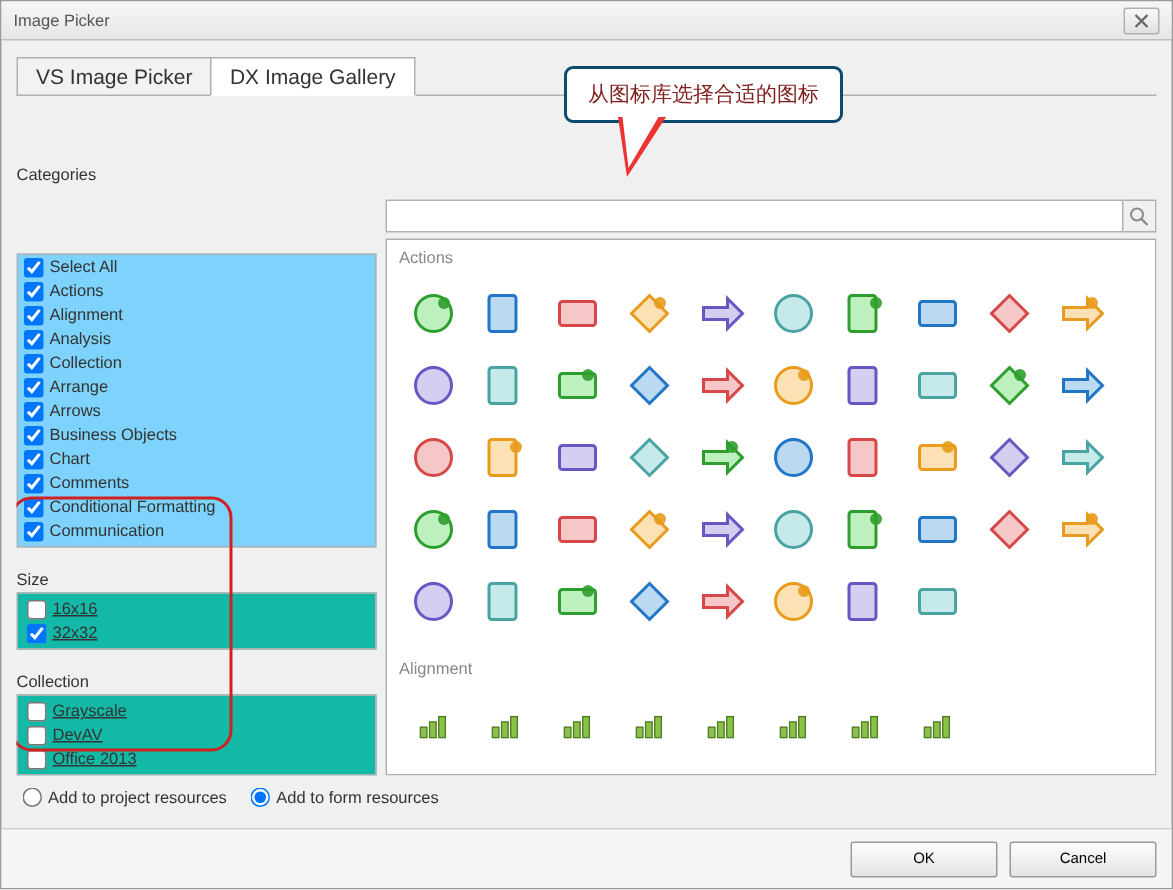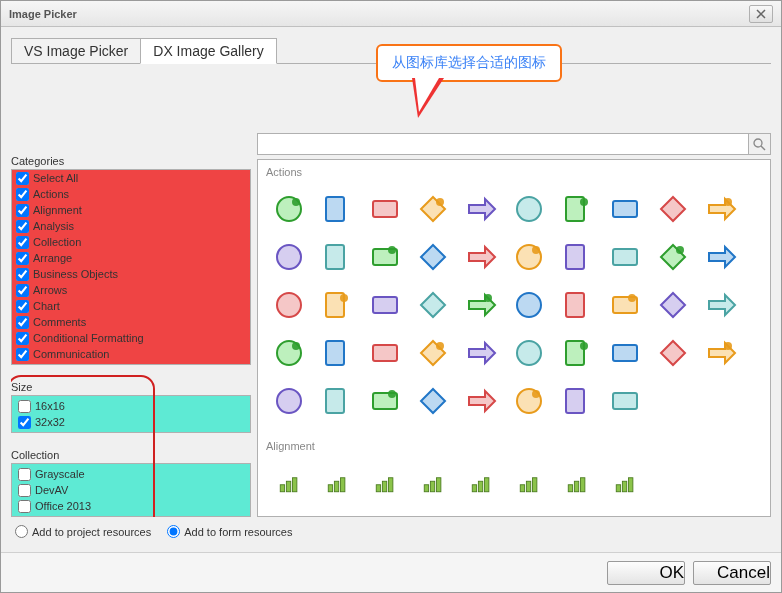--- a/index.html
+++ b/index.html
@@ -1,50 +1,50 @@
 <!DOCTYPE html>
 <html><head>
 <meta charset="utf-8">
 <style>
 * { box-sizing: border-box; margin: 0; padding: 0; }
 body { font-family: Tahoma, "Segoe UI", sans-serif; font-size: 11px; color: #333; background: #fff; width: 782px; height: 593px; overflow: hidden; position: relative; }
 .dialog { width: 782px; height: 593px; border: 1px solid #9a9a9a; background: #f0f0f0; display: flex; flex-direction: column; }
 .titlebar { height: 26px; background: linear-gradient(#f6f6f6,#e6e6e6); border-bottom: 1px solid #c0c0c0; display: flex; align-items: center; padding: 0 8px; }
-.titlebar .title { font-weight: bold; color: #555; font-size: 11px; }
+.titlebar .title { font-weight: normal; color: #555; font-size: 11px; }
 .titlebar .close { margin-left: auto; width: 24px; height: 18px; border: 1px solid #b0b0b0; background: linear-gradient(#f8f8f8,#e0e0e0); border-radius: 2px; display: flex; align-items: center; justify-content: center; color: #555; font-size: 10px; cursor: pointer; }
 .body { flex: 1; padding: 10px; display: flex; flex-direction: column; }
 .tabs { display: flex; border-bottom: 1px solid #b0b0b0; margin-bottom: 6px; }
 .tab { padding: 4px 12px; border: 1px solid #b0b0b0; background: #f2f2f2; margin-right: -1px; position: relative; top: 1px; cursor: pointer; font-size: 14px; }
 .tab.active { background: #fff; border-bottom: 1px solid #fff; }
 .content { flex: 1; display: flex; gap: 6px; overflow: hidden; align-items: flex-end; }
 .left-panel { width: 240px; display: flex; flex-direction: column; position: relative; }
 .left-panel .section-label { font-size: 11px; margin-top: 16px; margin-bottom: 2px; color: #333; }
 .left-panel .first-label { margin-top: 0; }
-.listbox { border: 1px solid #b0b0b0; background: #ef4444; overflow-y: scroll; }
+.listbox { border: 1px solid #b0b0b0; background: #7dd3fc; overflow-y: scroll; margin-top: 44px; }
 .categories-list { flex: 1; min-height: 196px; }
 .checkrow { display: flex; align-items: center; padding: 1px 4px; line-height: 14px; }
 .checkrow input { margin-right: 4px; }
-.size-box, .collection-box { border: 1px solid #b0b0b0; background: #5eead4; padding: 2px 2px; }
+.size-box, .collection-box { border: 1px solid #b0b0b0; background: #14b8a6; padding: 2px 2px; text-decoration: underline; }
 .red-ring { position: absolute; border: 2px solid #d02020; border-radius: 14px; pointer-events: none; }
 .right-panel { flex: 1; display: flex; flex-direction: column; }
 .search-row { display: flex; margin-bottom: 4px; }
 .search-row input { flex: 1; height: 22px; border: 1px solid #b0b0b0; padding: 0 4px; font-size: 11px; }
 .search-row .mag { width: 22px; height: 22px; border: 1px solid #b0b0b0; border-left: none; display: flex; align-items: center; justify-content: center; color: #666; }
 .gallery { flex: 1; border: 1px solid #b0b0b0; background: #fff; overflow-y: scroll; }
 .group-header { font-size: 11px; color: #888; padding: 6px 8px 4px; }
 .icon-grid { display: flex; flex-wrap: wrap; gap: 2px; padding: 4px 8px 10px; }
 .icon-cell { width: 46px; height: 46px; border: 1px solid transparent; border-radius: 3px; display: flex; align-items: center; justify-content: center; cursor: pointer; }
 .icon-cell svg { width: 32px; height: 32px; }
 .alignment-row .icon-cell svg { width: 28px; height: 28px; }
 .resource-row { padding: 8px 4px 4px; display: flex; gap: 16px; align-items: center; }
 .resource-row label { display: flex; align-items: flex-end; gap: 4px; font-size: 11px; }
 .footer { height: 40px; border-top: 1px solid #d0d0d0; background: #f5f5f5; display: flex; align-items: center; justify-content: flex-end; padding: 0 10px; gap: 8px; }
-.footer button { width: 78px; height: 24px; border: 1px solid #9a9a9a; background: linear-gradient(#fdfdfd,#e4e4e4); border-radius: 2px; font-size: 17px; cursor: pointer; text-align: right; }
+.footer button { width: 98px; height: 24px; border: 1px solid #9a9a9a; background: linear-gradient(#fdfdfd,#e4e4e4); border-radius: 2px; font-size: 10px; cursor: pointer; }
 .callout { position: absolute; left: 376px; top: 44px; z-index: 20; }
-.callout-box { background: #fff; border: 2px solid #f97316; border-radius: 6px; padding: 8px 14px; color: #3b82f6; font-size: 14px; font-family: "Microsoft YaHei", sans-serif; }
+.callout-box { background: #fff; border: 2px solid #0c4a6e; border-radius: 6px; padding: 8px 14px; color: #7f1d1d; font-size: 14px; font-family: "Microsoft YaHei", sans-serif; }
 .callout-tail { position: absolute; left: 36px; top: 34px; width: 0; height: 0; }
 .callout-tail::before { content: ""; position: absolute; width: 0; height: 0; border-left: 6px solid transparent; border-right: 26px solid transparent; border-top: 40px solid #e33; }
 .callout-tail::after { content: ""; position: absolute; left: 3px; top: 0; width: 0; height: 0; border-left: 4px solid transparent; border-right: 20px solid transparent; border-top: 34px solid #fff; }
 </style>
 </head>
 <body>
 
 <div class="dialog">
   <div class="titlebar">
     <span class="title">Image Picker</span>
@@ -86,25 +86,25 @@
             <div class="checkrow">
               <input type="checkbox" checked="" style="">
               <span>Collection</span>
             </div>
             <div class="checkrow">
               <input type="checkbox" checked="" style="">
               <span>Arrange</span>
             </div>
             <div class="checkrow">
               <input type="checkbox" checked="" style="">
+              <span>Arrows</span>
+            </div>
+            <div class="checkrow">
+              <input type="checkbox" checked="" style="">
               <span>Business Objects</span>
-            </div>
-            <div class="checkrow">
-              <input type="checkbox" checked="" style="">
-              <span>Arrows</span>
             </div>
             <div class="checkrow">
               <input type="checkbox" checked="" style="">
               <span>Chart</span>
             </div>
             <div class="checkrow">
               <input type="checkbox" checked="" style="">
               <span>Comments</span>
             </div>
             <div class="checkrow">

